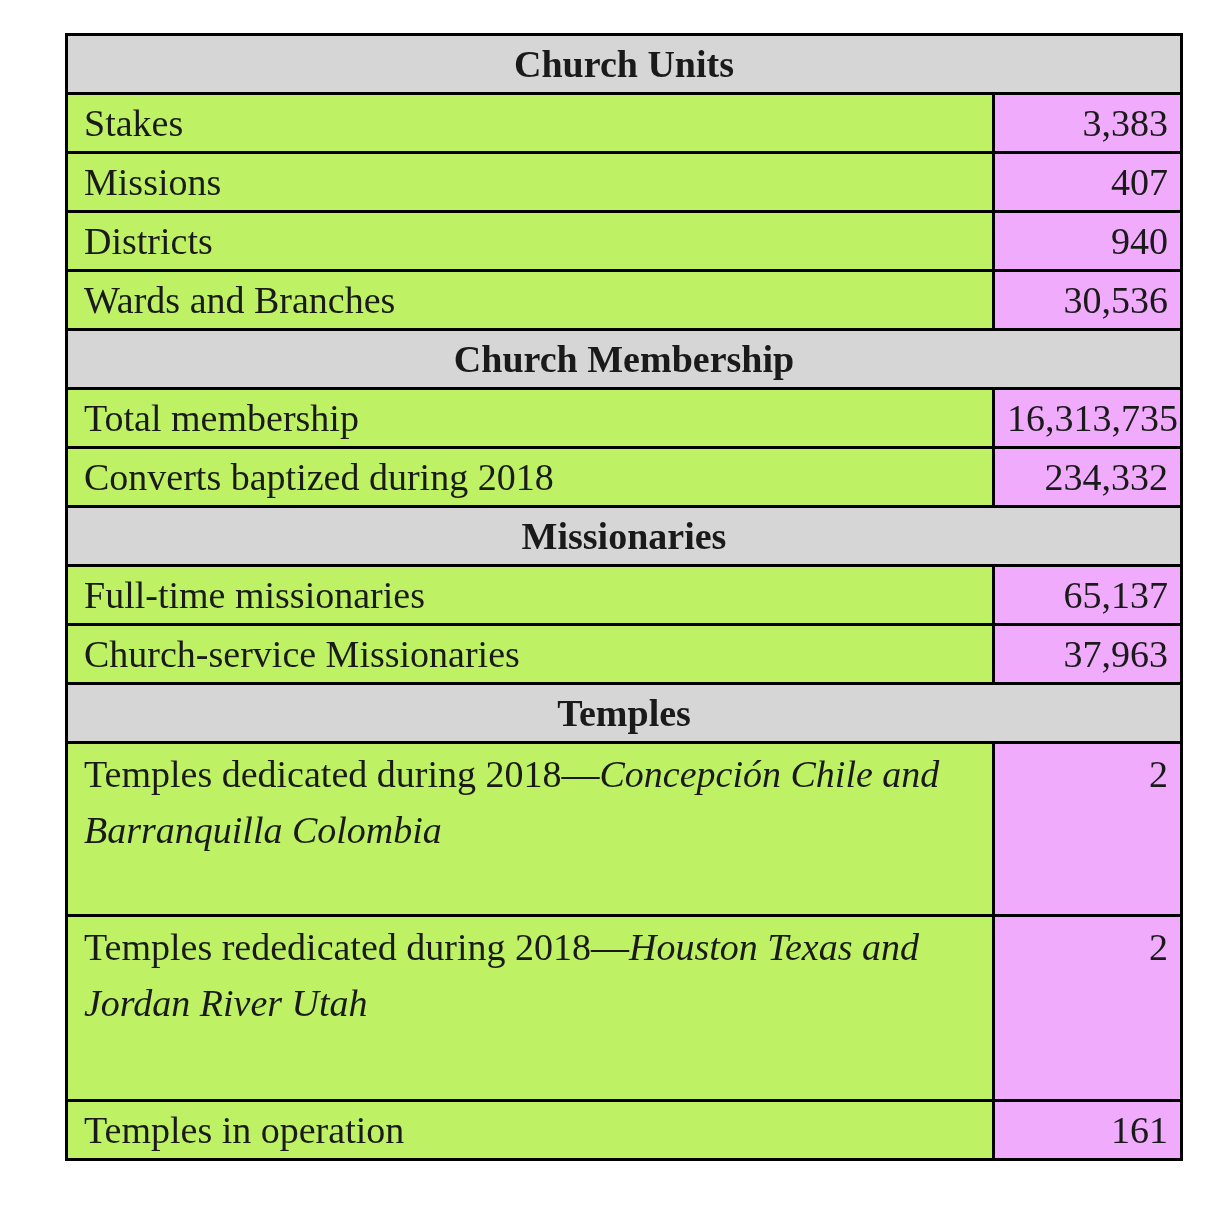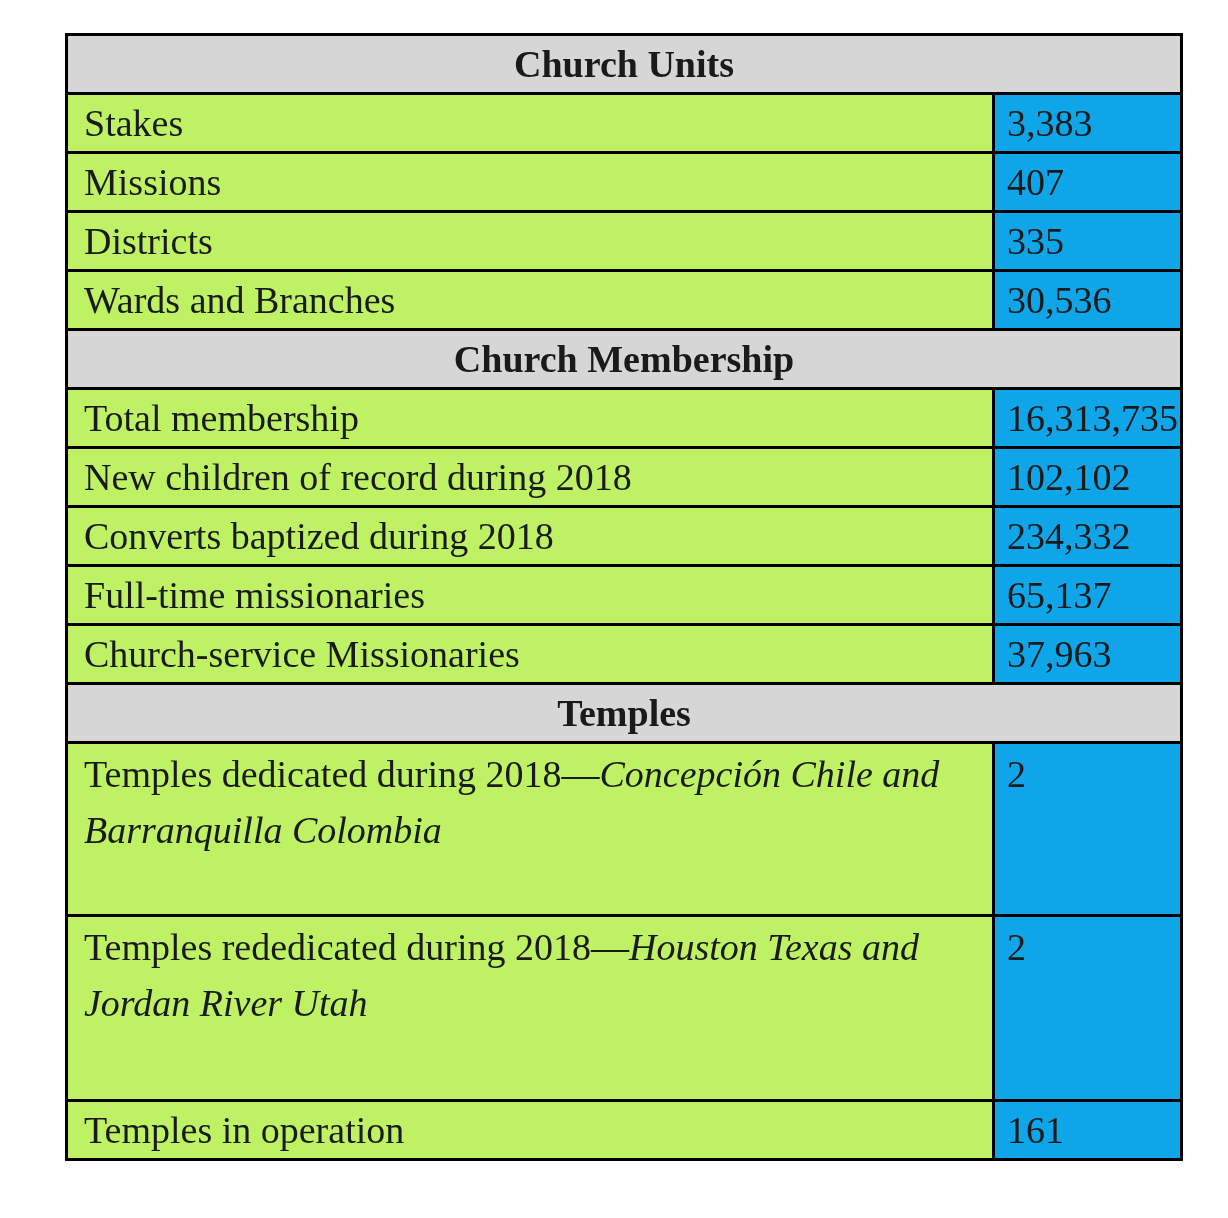--- a/index.html
+++ b/index.html
@@ -36,23 +36,24 @@
     vertical-align: middle;
     padding: 0 10px;
   }
   td.lbl {
     text-align: left;
     vertical-align: middle;
     padding: 0 20px 0 16px;
     background: #bef264;
   }
   td.val {
+    text-align: right;
     vertical-align: middle;
     padding: 0 12px;
-    background: #0ea5e9;
+    background: #f0abfc;
   }
   td.top {
     vertical-align: top;
     padding-top: 2px;
   }
   td.lbl em { font-style: italic; }
 </style>
 </head>
 <body>
 
@@ -69,43 +70,42 @@
     <tr class="r-data">
       <td class="lbl">Stakes</td>
       <td class="val">3,383</td>
     </tr>
     <tr class="r-data">
       <td class="lbl">Missions</td>
       <td class="val">407</td>
     </tr>
     <tr class="r-data">
       <td class="lbl">Districts</td>
-      <td class="val">335</td>
+      <td class="val">940</td>
     </tr>
     <tr class="r-data">
       <td class="lbl">Wards and Branches</td>
       <td class="val">30,536</td>
     </tr>
 
     <tr class="r-head">
       <td colspan="2" class="head">Church Membership</td>
     </tr>
     <tr class="r-data">
       <td class="lbl">Total membership</td>
       <td class="val">16,313,735</td>
     </tr>
     <tr class="r-data">
-      <td class="lbl">New children of record during 2018</td>
-      <td class="val">102,102</td>
-    </tr>
-    <tr class="r-data">
       <td class="lbl">Converts baptized during 2018</td>
       <td class="val">234,332</td>
     </tr>
 
+    <tr class="r-head">
+      <td colspan="2" class="head">Missionaries</td>
+    </tr>
     <tr class="r-data">
       <td class="lbl">Full-time missionaries</td>
       <td class="val">65,137</td>
     </tr>
     <tr class="r-data">
       <td class="lbl">Church-service Missionaries</td>
       <td class="val">37,963</td>
     </tr>
 
     <tr class="r-head">

